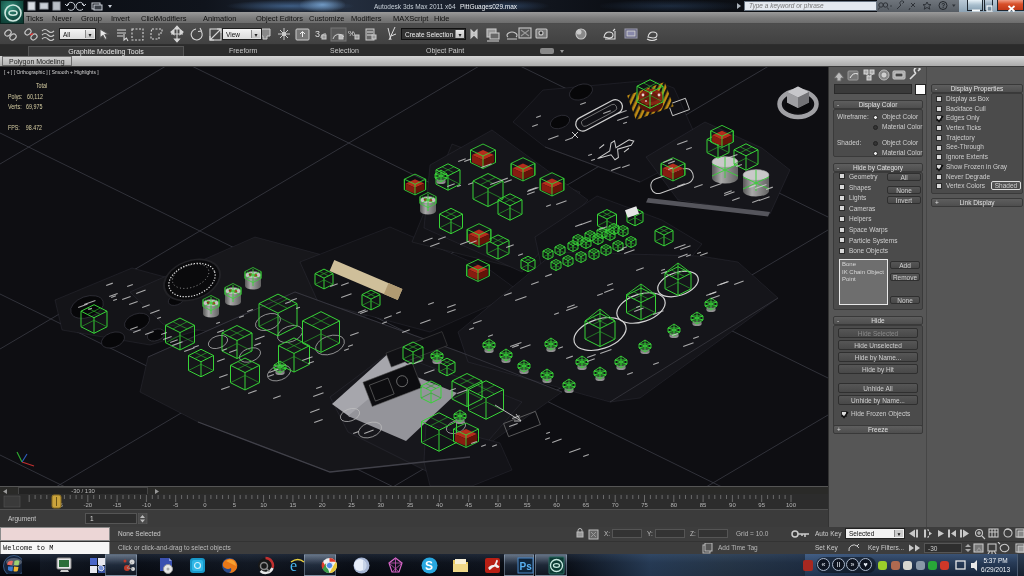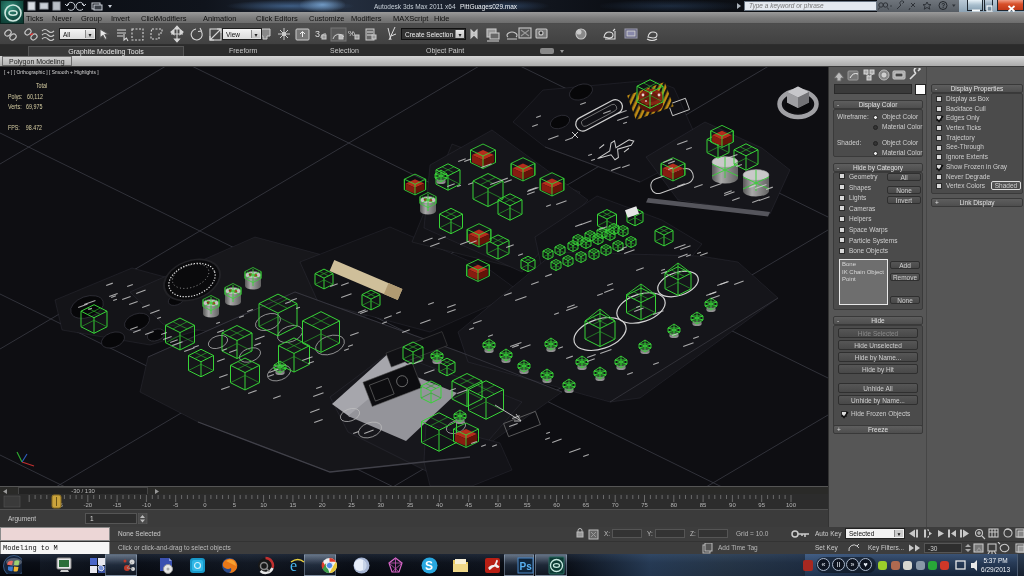--- a/index.html
+++ b/index.html
@@ -115,21 +115,21 @@
     </div>
 
 <div id="menubar" class="abs">
 <span class="menu" style="left:26px">Ticks</span>
       <span class="menu" style="left:52px">Never</span>
       <span class="menu" style="left:81px">Group</span>
       <span class="menu" style="left:111px">Invert</span>
       <span class="menu" style="left:141px">Click</span>
       <span class="menu" style="left:156px">Modifiers</span>
       <span class="menu" style="left:203px">Animation</span>
-      <span class="menu" style="left:256px">Click Editors</span>
+      <span class="menu" style="left:256px">Object Editors</span>
       <span class="menu" style="left:309px">Customize</span>
       <span class="menu" style="left:351px">Modifiers</span>
       <span class="menu" style="left:393px">MAXScript</span>
       <span class="menu" style="left:434px">Hide</span>
 </div>
 
 <div id="toolbar" class="abs">
 <svg class="abs" style="left:0;top:0" width="1024" height="21">
  <g stroke="#c8c8c8" stroke-width="1.1" fill="none">
   <ellipse cx="8" cy="9" rx="3.5" ry="2.6" transform="rotate(-40 8 9)"></ellipse>
@@ -961,21 +961,21 @@
           <rect x="17" y="2" width="9" height="8"></rect>
           <path d="M17,5 h9 M20,2 v8 M23,2 v8"></path>
           <circle cx="36" cy="6" r="4"></circle>
           <path d="M33,3 a4,4 0 0 1 6,1" stroke-width="1.3"></path>
           <rect x="44" y="2" width="8" height="8"></rect>
           <rect x="46" y="4" width="6" height="6" fill="#888"></rect>
         </g>
       </svg>
 </div>
 <div id="statusrow2" class="abs">
-<div id="listener2">Modeling to M</div>
+<div id="listener2">Welcome to M</div>
 <span class="abs" style="left:118px;top:2px;color:#bbbbbb;font-size:6.5px">Click or click-and-drag to select objects</span>
 <svg class="abs" style="left:702px;top:1px" width="12" height="11">
         <rect x="1" y="2" width="7" height="8" fill="none" stroke="#bbb"></rect>
         <rect x="3" y="0" width="7" height="8" fill="#555" stroke="#bbb"></rect>
       </svg>
 <span class="abs" style="left:718px;top:2px;color:#b5b5b5;font-size:6.5px">Add Time Tag</span>
 <span class="abs" style="left:815px;top:2px;color:#cccccc;font-size:6.5px">Set Key</span>
 <svg class="abs" style="left:845px;top:0" width="20" height="12">
         <path d="M4,9 a5,5 0 0 1 8,-5 l2,2 m-2,-2 l2,-2" stroke="#ccc" fill="none"></path>
       </svg>

